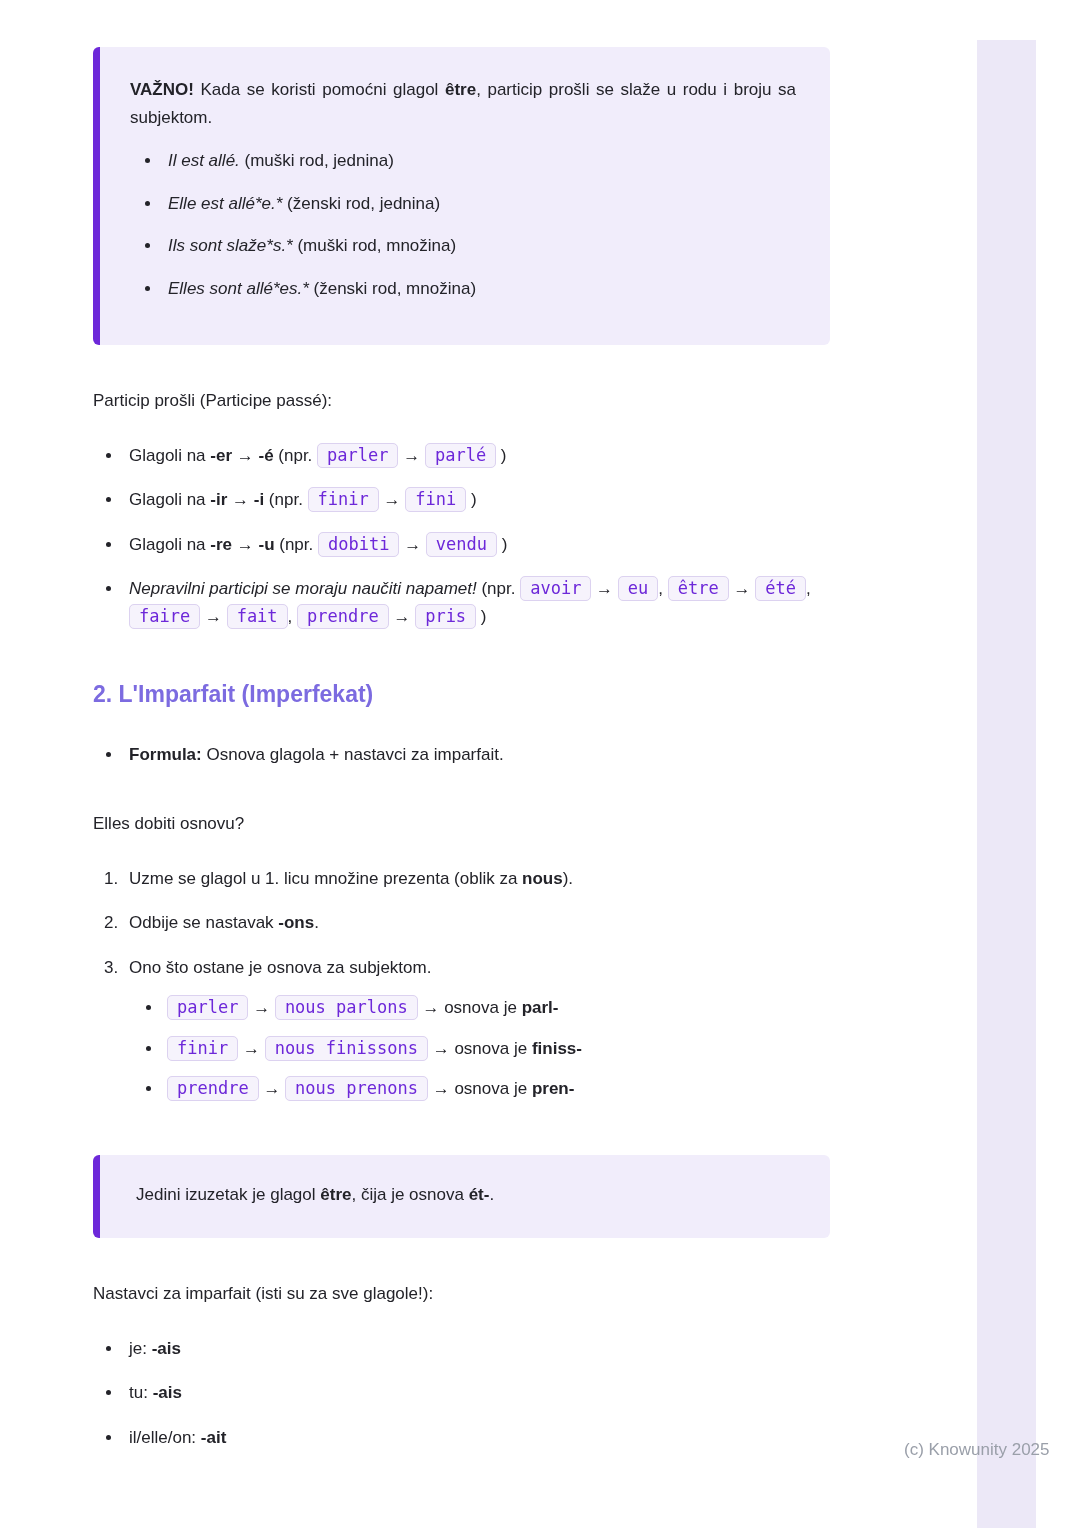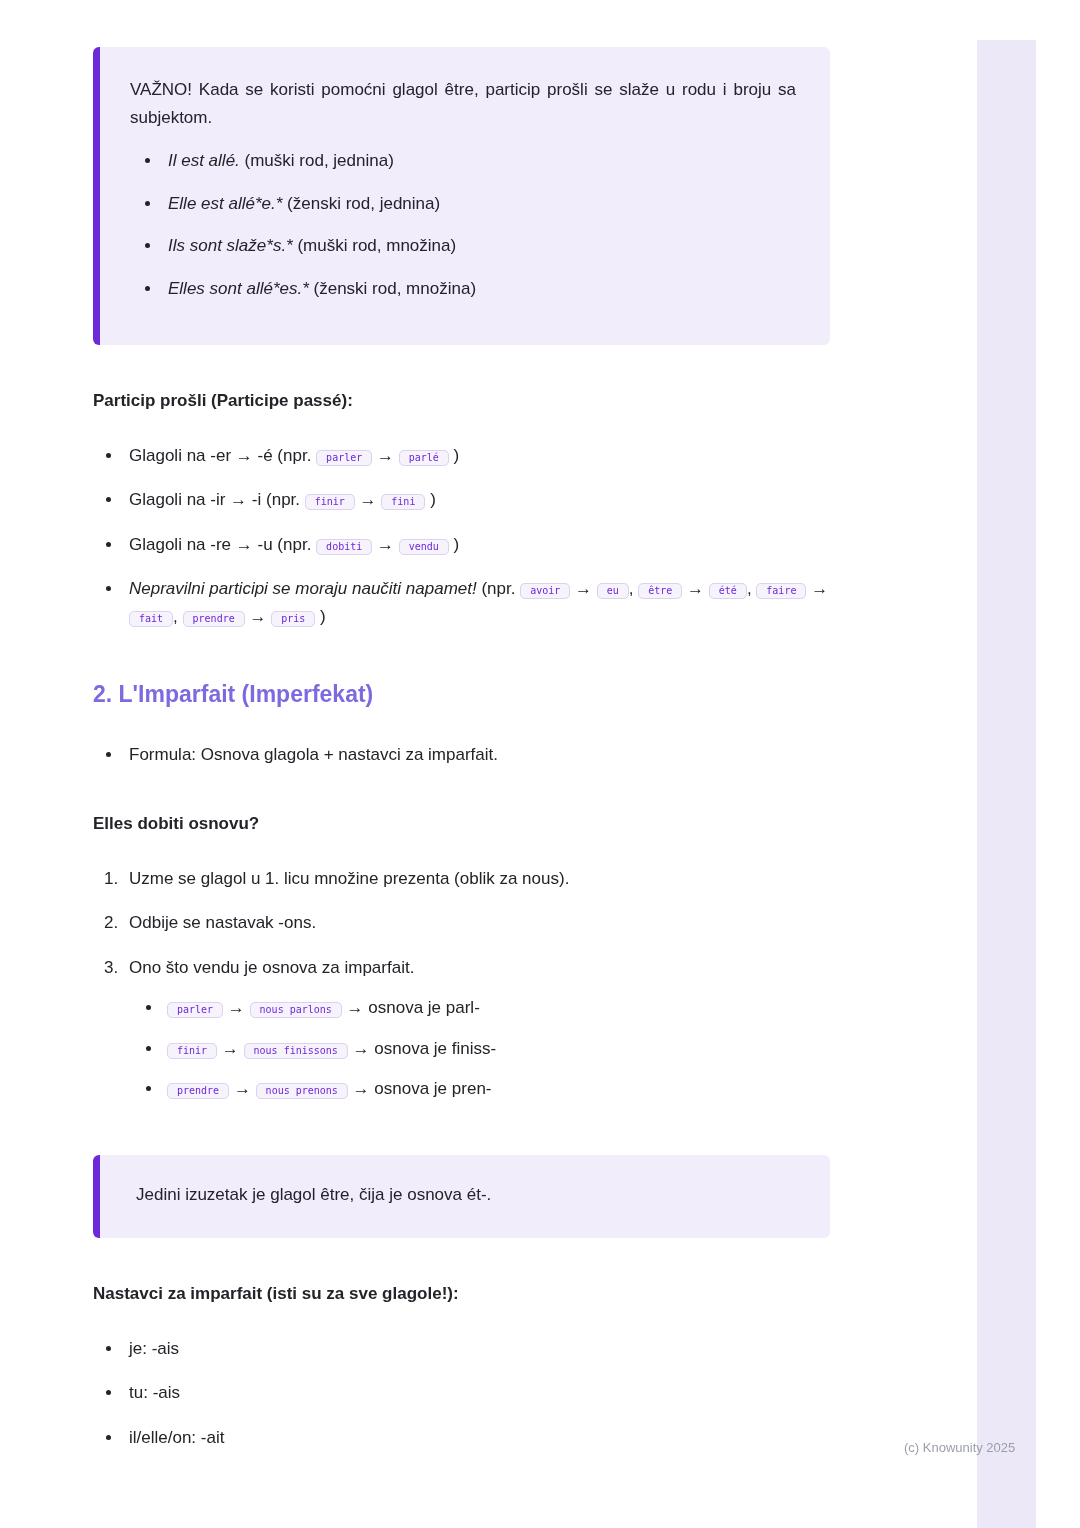--- a/index.html
+++ b/index.html
@@ -11,39 +11,39 @@
     --chip_border:#DCD2F0;
     --body_text:#232329;
     --muted_text:#9A9FA9;
     --side_strip:#ECE8F7;
   }
   *{margin:0;padding:0;box-sizing:border-box;}
   html,body{background:#ffffff;}
   body{font-family:"Liberation Sans",sans-serif;}
   .page{position:relative;width:1080px;height:1528px;background:#ffffff;overflow:hidden;color:var(--body_text);}
   .right-strip{position:absolute;left:977px;top:40px;width:59px;height:1488px;background:var(--side_strip);}
-  .copyright{position:absolute;left:904px;top:1440px;font-size:13px;color:var(--muted_text);z-index:2;white-space:nowrap;}
+  .copyright{position:absolute;left:904px;top:1440px;font-size:17px;color:var(--muted_text);z-index:2;white-space:nowrap;}
   .content{position:absolute;left:93px;top:47px;width:737px;font-size:17px;line-height:1.62;}
 
   .callout{background:var(--callout_bg);border-left:7px solid var(--accent);border-radius:6px;padding:29px 34px 28px 30px;}
   .callout .intro{text-align:justify;}
   .callout ul{margin-top:16px;padding-left:32px;}
   .callout li{margin:15px 0;padding-left:6px;}
 
-  h3{font-size:17px;font-weight:bold;margin-top:42px;}
+  h3{font-size:17px;font-weight:normal;margin-top:42px;}
   h2{font-size:23px;font-weight:bold;color:var(--heading_purple);margin-top:46px;}
   p.body-par{margin-top:27px;text-align:justify;}
 
   ul.spaced,ol.spaced{margin-top:27px;padding-left:30px;}
   .spaced > li{margin:17px 0;padding-left:6px;}
   ul.nested{padding-left:34px;list-style-type:disc;}
   ul.nested li{margin:13px 0;padding-left:4px;}
 
-  .chip{font-family:"DejaVu Sans Mono","Liberation Mono",monospace;font-size:10px;color:var(--chip_text);background:var(--chip_bg);border:1px solid var(--chip_border);border-radius:5px;padding:1px 9px 2px;white-space:nowrap;}
-  .b{font-weight:normal;}
+  .chip{font-family:"DejaVu Sans Mono","Liberation Mono",monospace;font-size:17px;color:var(--chip_text);background:var(--chip_bg);border:1px solid var(--chip_border);border-radius:5px;padding:1px 9px 2px;white-space:nowrap;}
+  .b{font-weight:bold;}
   .i{font-style:italic;}
 
   .callout-small{margin-top:52px;padding:26px 30px 30px 36px;}
 </style>
 </head>
 <body>
 
 <div class="page">
 
   <div class="right-strip"></div>
@@ -76,21 +76,21 @@
     <ul class="spaced">
       <li><span class="b">Formula:</span> Osnova glagola + nastavci za imparfait.</li>
     </ul>
 
     <h3>Elles dobiti osnovu?</h3>
 
     <ol class="spaced">
       <li>Uzme se glagol u 1. licu množine prezenta (oblik za <span class="b">nous</span>).</li>
       <li>Odbije se nastavak <span class="b">-ons</span>.</li>
       <li>
-        <span>Ono što vendu je osnova za imparfait.</span>
+        <span>Ono što ostane je osnova za subjektom.</span>
         <ul class="nested">
           <li><code class="chip">parler</code> → <code class="chip">nous parlons</code> → osnova je <span class="b">parl-</span></li>
           <li><code class="chip">finir</code> → <code class="chip">nous finissons</code> → osnova je <span class="b">finiss-</span></li>
           <li><code class="chip">prendre</code> → <code class="chip">nous prenons</code> → osnova je <span class="b">pren-</span></li>
         </ul>
       </li>
     </ol>
 
     <div class="callout callout-small">
       <p>Jedini izuzetak je glagol <span class="b">être</span>, čija je osnova <span class="b">ét-</span>.</p>

